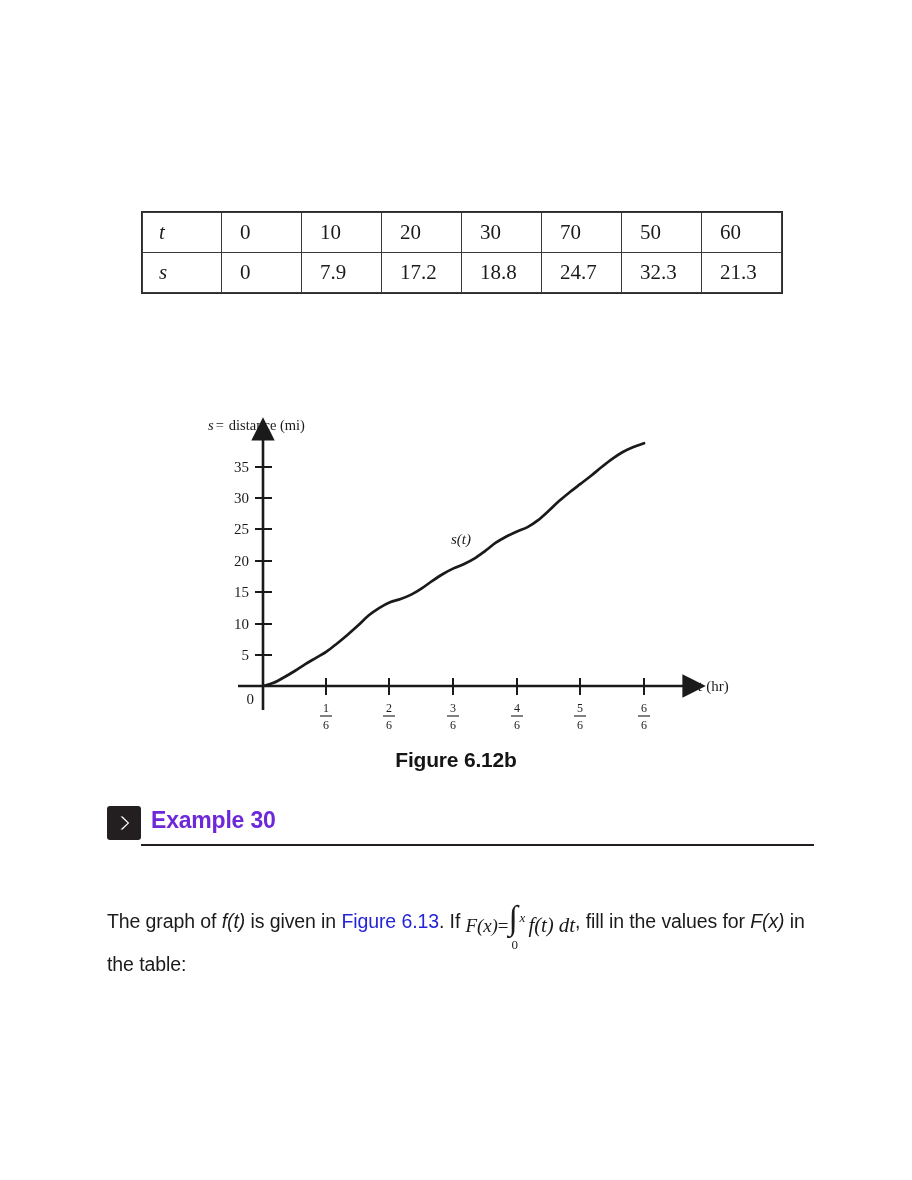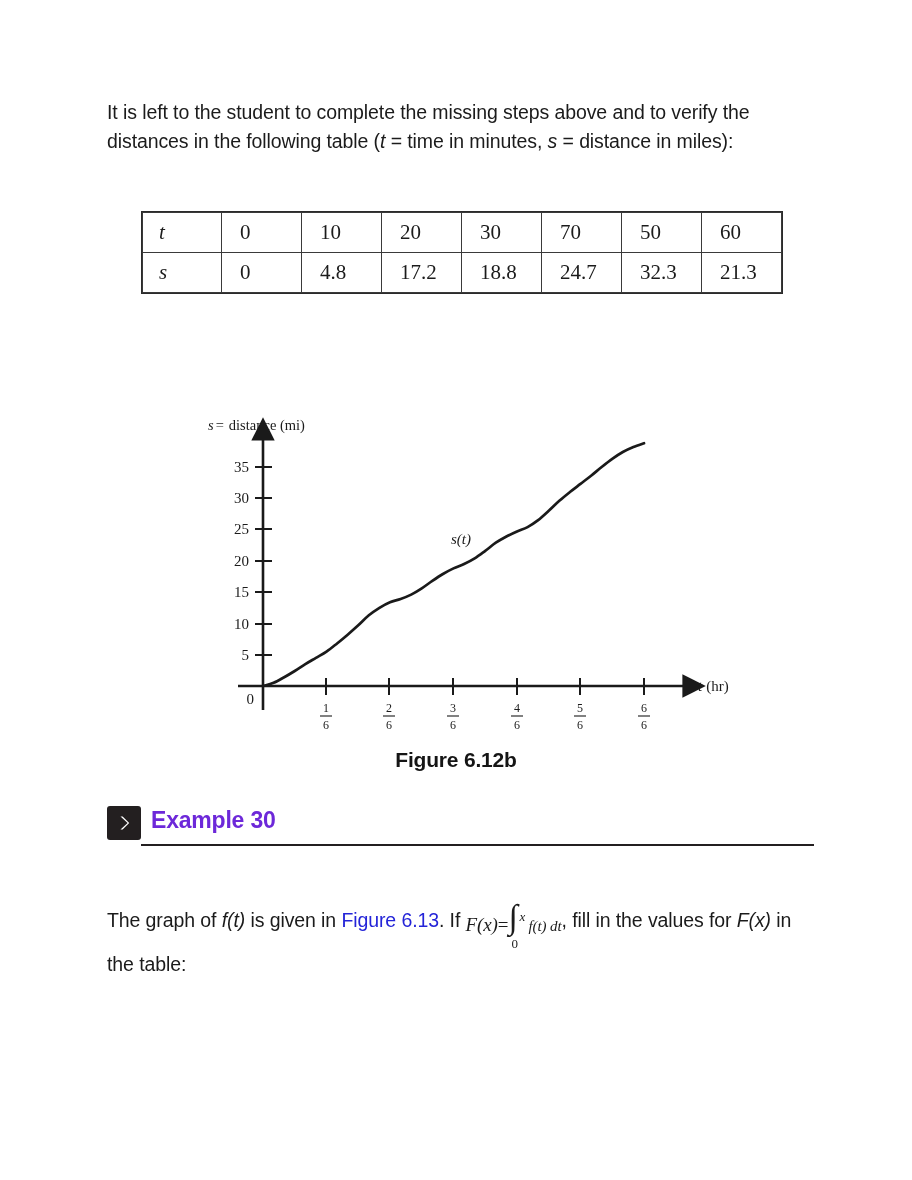--- a/index.html
+++ b/index.html
@@ -195,47 +195,46 @@
   }
   .int-sign .lower {
     position: absolute;
     left: 3px;
     top: 17px;
     font-size: 13px;
     font-style: normal;
   }
   .integrand {
     font-style: italic;
-    font-size: 15px;
+    font-size: 21px;
     margin-left: 1px;
   }
 </style>
 </head>
 <body>
 
 <div class="page">
 
-  <div class="para" id="intro-para"><span>It is left to the student to complete the missing steps above and to verify the distances in the following table (</span><span class="mi">t</span><span> = time in minutes, </span><span class="mi">s</span><span> = distance in miles):</span></div>
 
   <table id="data-table">
     <tbody>
       <tr>
         <td class="rowhead">t</td>
         <td class="cell">0</td>
         <td class="cell">10</td>
         <td class="cell">20</td>
         <td class="cell">30</td>
         <td class="cell">70</td>
         <td class="cell">50</td>
         <td class="cell">60</td>
       </tr>
       <tr>
         <td class="rowhead">s</td>
         <td class="cell">0</td>
-        <td class="cell">4.8</td>
+        <td class="cell">7.9</td>
         <td class="cell">17.2</td>
         <td class="cell">18.8</td>
         <td class="cell">24.7</td>
         <td class="cell">32.3</td>
         <td class="cell">21.3</td>
       </tr>
     </tbody>
   </table>
 
 

